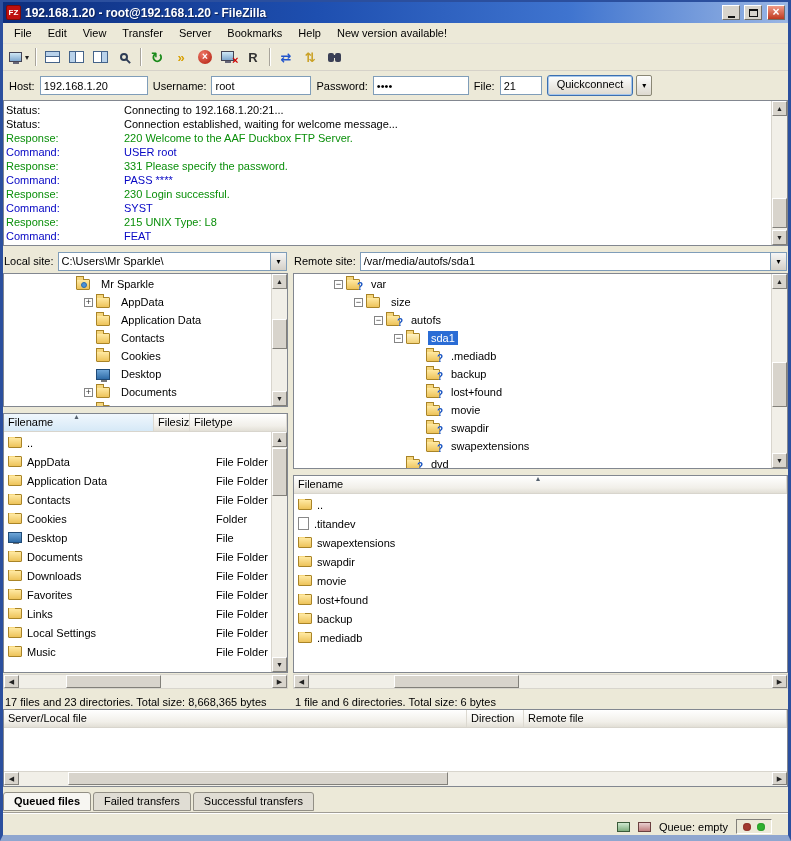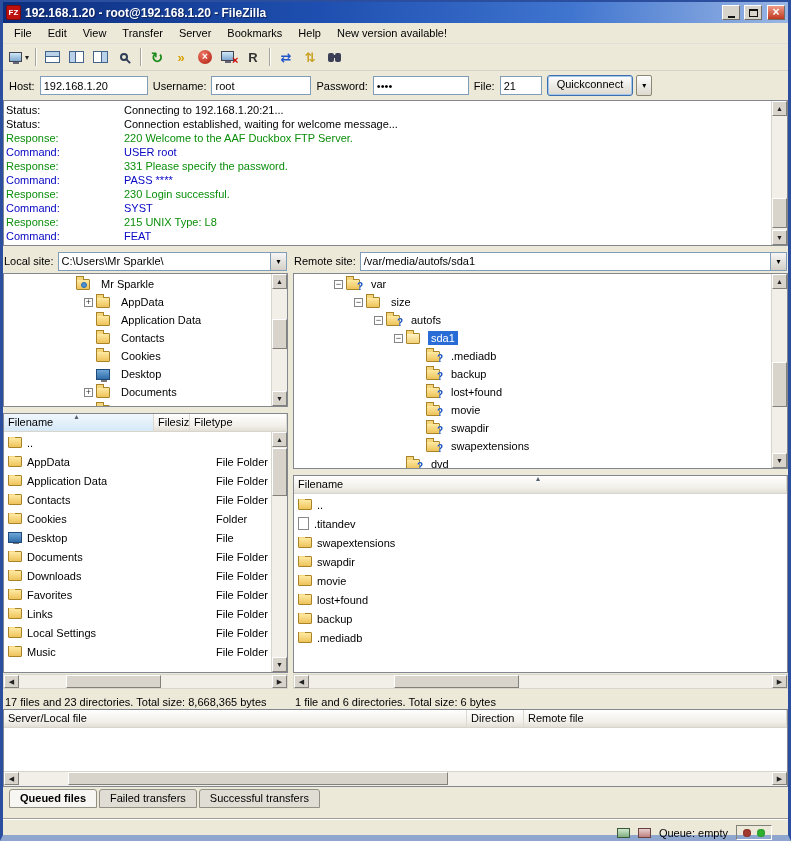--- a/index.html
+++ b/index.html
@@ -107,21 +107,21 @@
   .c-size{width:58px;flex:none;display:block;}
   .c-type{flex:1;display:block;}
   .fname{overflow:hidden;}
   .list-vs{top:18px;}
   .pane-status{height:24px;flex:none;display:flex;align-items:center;padding:2px 2px 0 2px;white-space:nowrap;overflow:hidden;}
   
   .queuewrap{height:78px;flex:none;background:#fff;border:1px solid #828790;display:flex;flex-direction:column;}
   .qbody{flex:1;background:#fff;}
   .queuewrap .hscroll{margin-top:0;border-left:none;border-right:none;border-bottom:none;}
   
-  .tabsrow{height:32px;flex:none;display:flex;align-items:flex-start;gap:2px;padding:2px 0 0 6px;}
+  .tabsrow{height:26px;flex:none;display:flex;align-items:center;gap:2px;padding:2px 0 0 0;}
   .tab{height:19px;line-height:17px;padding:0 10px;background:#e0ddd4;border:1px solid #928f85;border-radius:3px 3px 0 0;white-space:nowrap;}
   .tab.active{background:#f7f6f2;font-weight:bold;}
   
   .statusbar{height:26px;flex:none;display:flex;align-items:center;gap:8px;padding:0 10px;border-top:1px solid #fff;box-shadow:0 -1px 0 #a09d95;}
   .flex1{flex:1;}
   .st-ic1{width:13px;height:10px;border:1px solid #3a5a3a;background:linear-gradient(#cfe8cf,#7fae7f);display:inline-block;}
   .st-ic2{width:13px;height:10px;border:1px solid #6a4040;background:linear-gradient(#e8cfcf,#c07f7f);display:inline-block;}
   .st-text{white-space:nowrap;}
   .ledbox{width:36px;height:15px;border:1px solid;border-color:#82807a #fff #fff #82807a;display:flex;align-items:center;justify-content:center;gap:6px;margin-right:6px;}
   .led{width:8px;height:8px;border-radius:50%;display:inline-block;}

